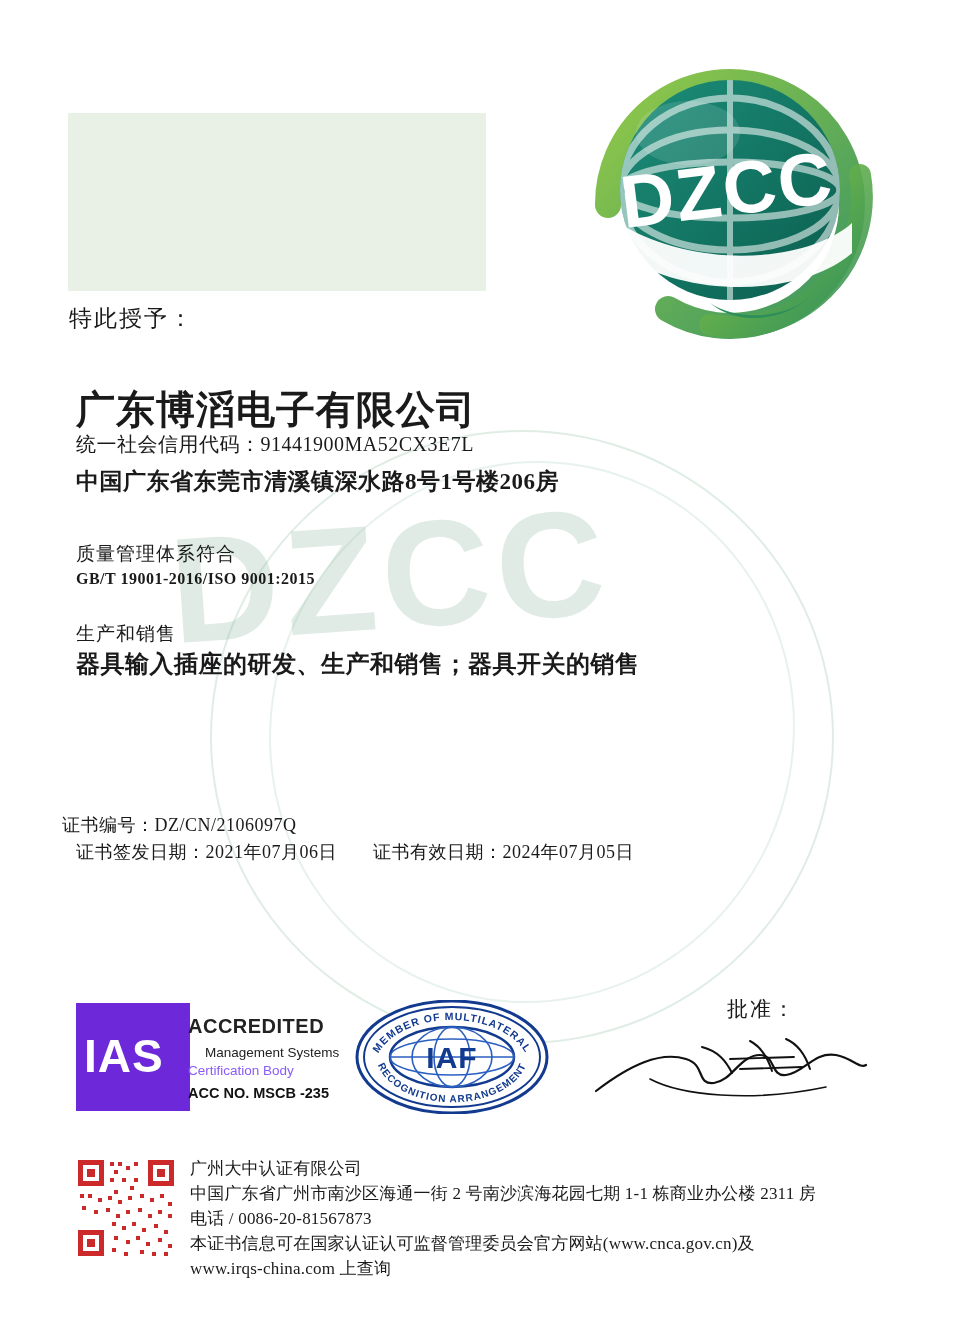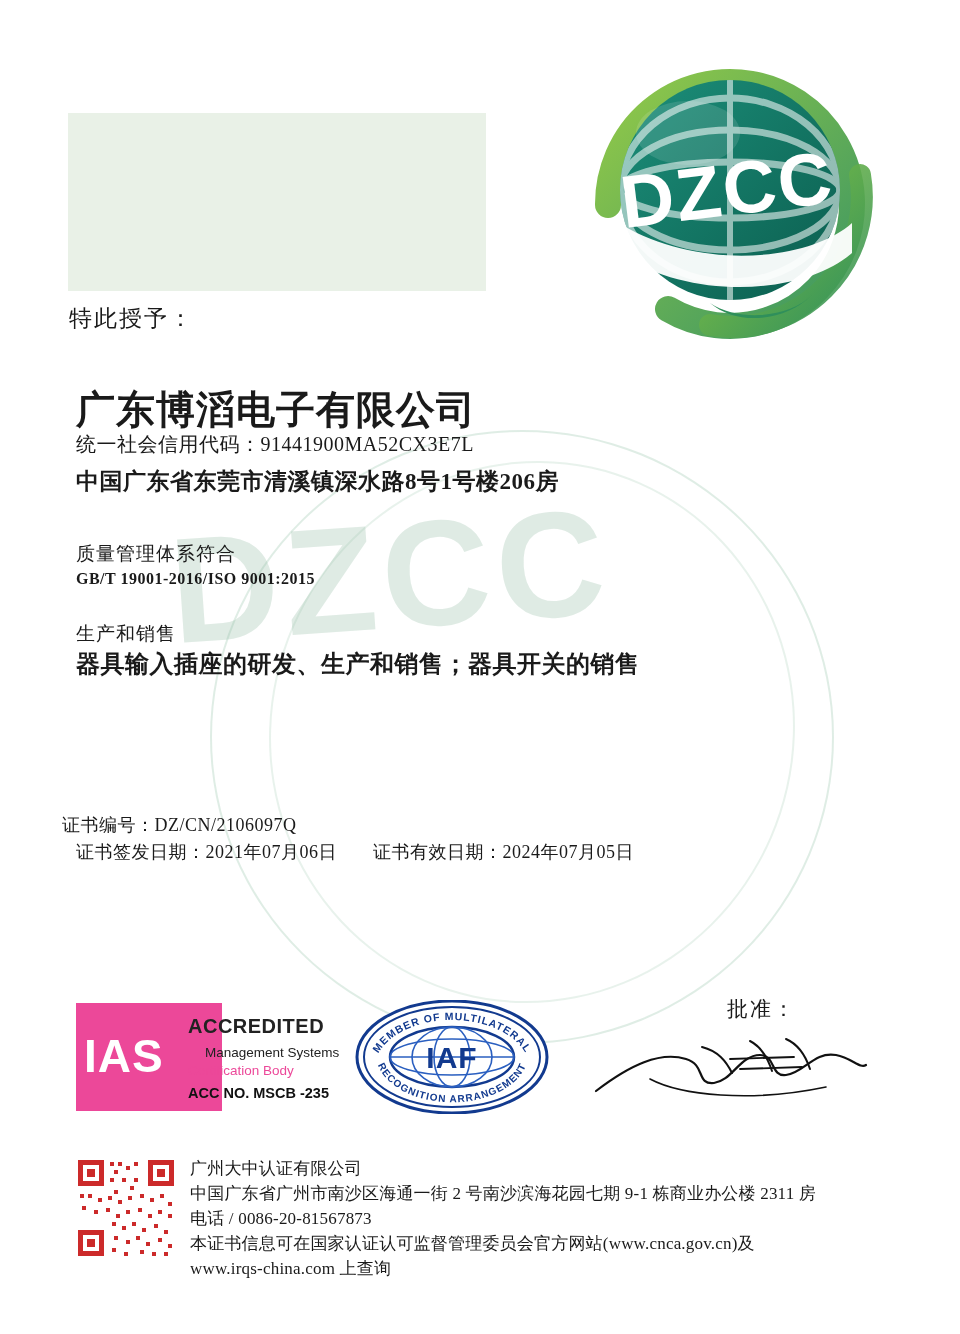--- a/index.html
+++ b/index.html
@@ -192,22 +192,21 @@
     position: absolute;
     left: 76px;
     top: 1003px;
     width: 264px;
     height: 108px;
   }
   .ias-box {
     position: absolute;
     left: 0; top: 0;
     width: 114px; height: 108px;
-    background: #ec4899;
-    padding-left: 32px;
+    background: #6d28d9;
   }
   .ias-box span {
     position: absolute;
     left: 8px; top: 26px;
     color: #fff;
     font-family: "Liberation Sans", sans-serif;
     font-weight: bold;
     font-size: 46px;
     letter-spacing: 1px;
   }
@@ -221,21 +220,21 @@
     color: #222;
   }
   .ias-l1 {
     position: absolute; left: 112px; top: 42px;
     font-family: "Liberation Sans", sans-serif;
     font-size: 13.5px; color: #222; margin-left: 17px;
   }
   .ias-l2 {
     position: absolute; left: 112px; top: 60px;
     font-family: "Liberation Sans", sans-serif;
-    font-size: 13.5px; color: #ec4899;
+    font-size: 13.5px; color: #8b5cf6;
   }
   .ias-l3 {
     position: absolute; left: 112px; top: 82px;
     font-family: "Liberation Sans", sans-serif;
     font-weight: bold;
     font-size: 14.5px; color: #111;
   }
 
   
   .iaf {
@@ -463,19 +462,19 @@
         <rect x="50" y="96" width="4" height="4"></rect>
           <rect x="66" y="94" width="4" height="4"></rect>
         <rect x="78" y="96" width="4" height="4"></rect>
           <rect x="90" y="96" width="4" height="4"></rect>
       </g>
     </svg>
   </div>
 
   <div class="footer">
     <div>广州大中认证有限公司</div>
-    <div>中国广东省广州市南沙区海通一街 2 号南沙滨海花园七期 9-1 栋商业办公楼 2311 房</div>
+    <div>中国广东省广州市南沙区海通一街 2 号南沙滨海花园七期 1-1 栋商业办公楼 2311 房</div>
     <div>电话 / 0086-20-81567873</div>
     <div>本证书信息可在国家认证认可监督管理委员会官方网站(www.cnca.gov.cn)及</div>
     <div>www.irqs-china.com 上查询</div>
   </div>
 
 </div>
 
 </body></html>

